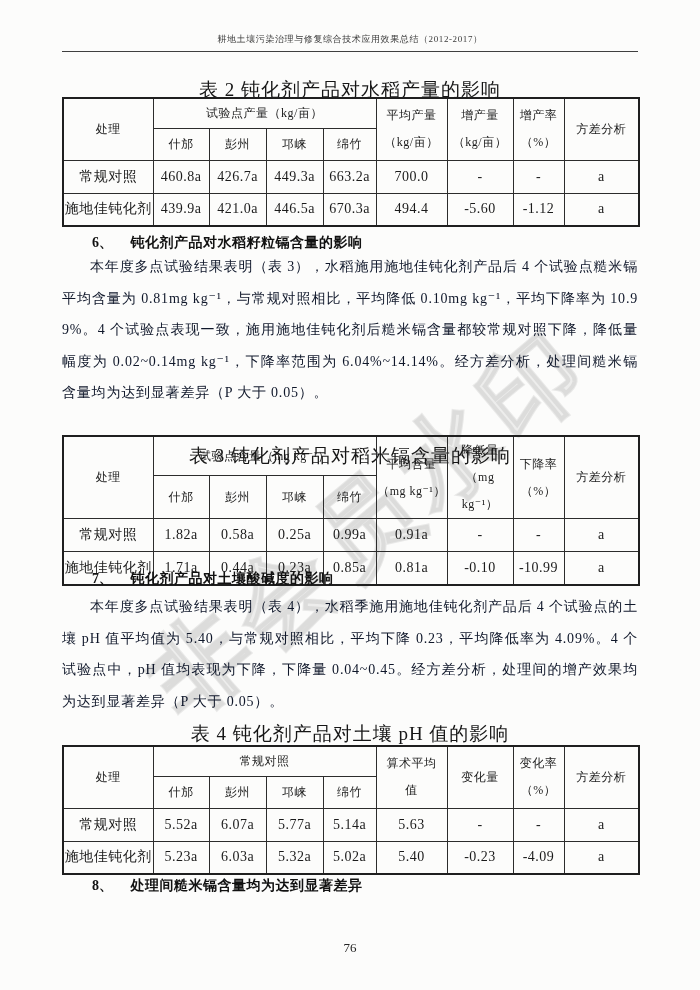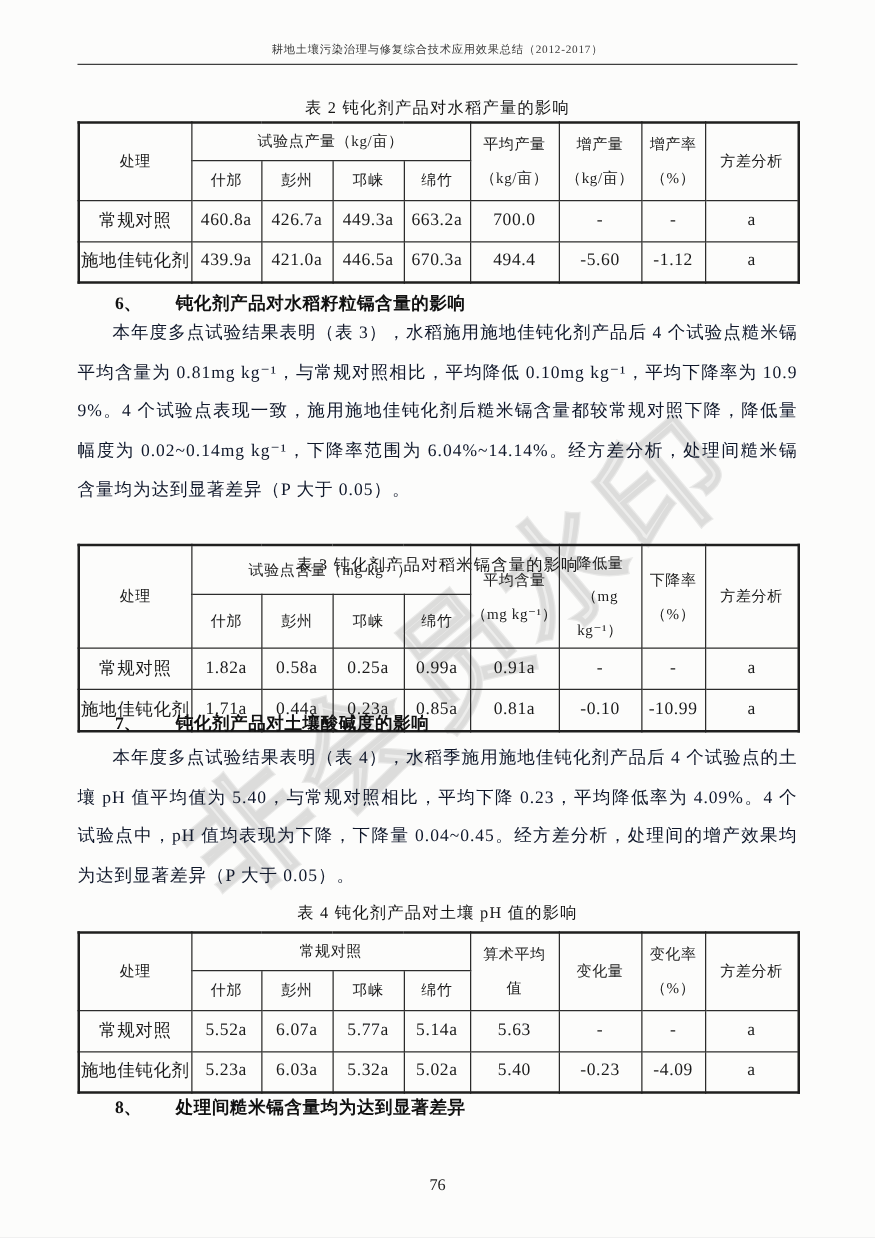--- a/index.html
+++ b/index.html
@@ -24,21 +24,21 @@
     display:flex; align-items:center; justify-content:center;
     transform:rotate(-40deg);
     font-size:98px; font-weight:bold; letter-spacing:10px;
     color:rgba(110,110,110,0.10);
     -webkit-text-stroke:2px rgba(110,110,110,0.13);
     white-space:nowrap; pointer-events:none; z-index:0;
   }
   
   .caption {
     position:absolute; left:0; width:100%; text-align:center;
-    font-size:13px; letter-spacing:1px; color:#161616;
+    font-size:19px; letter-spacing:1px; color:#161616;
   }
   #caption2 { top:77px; }
   #caption3 { top:412px;margin-top:31px; }
   #caption4 { top:721px; }
   
   .dtable {
     position:absolute; left:62px; width:576px;
     border-collapse:collapse; table-layout:fixed;
     font-size:12px; color:#1b1b1b;
     border:2px solid #1f1f1f;
@@ -53,21 +53,21 @@
   .dtable tr.h1 { height:30px; }
   .dtable tr.h2 { height:32px; }
   .dtable tr.d  { height:33px; font-size:14px; }
   .dtable td.tl div { line-height:27px; }
   
   .sec {
     position:absolute; left:62px; width:576px;
     font-weight:bold; font-size:14px; color:#111; white-space:nowrap;
   }
   .sec .num { display:inline-block; margin-left:30px; }
-  .sec .ttl { display:inline-block; margin-left:24px; letter-spacing:0.5px; }
+  .sec .ttl { display:inline-block; margin-left:14px; letter-spacing:0.5px; }
   #sec6 { top:234px; }
   #sec7 { top:570px; }
   #sec8 { top:877px; }
   
   .para {
     position:absolute; left:62px; width:576px;
     font-size:14px; line-height:31.5px;
     text-align:justify; text-indent:2em;
     word-break:break-all; letter-spacing:0.8px; color:#0f172a;
   }

